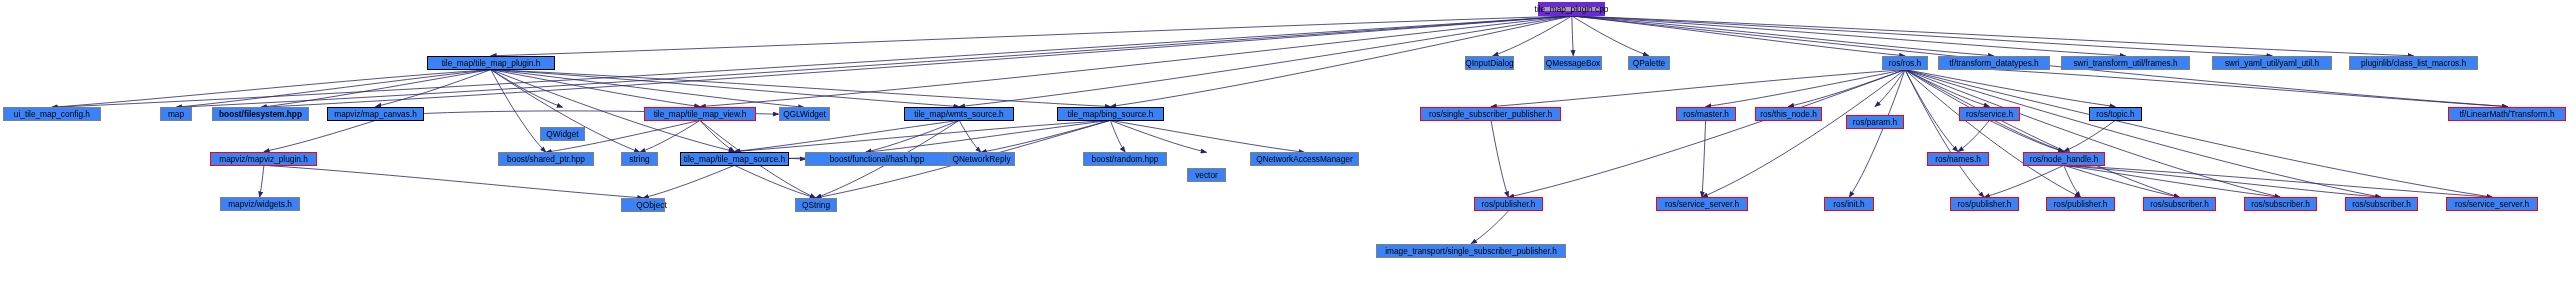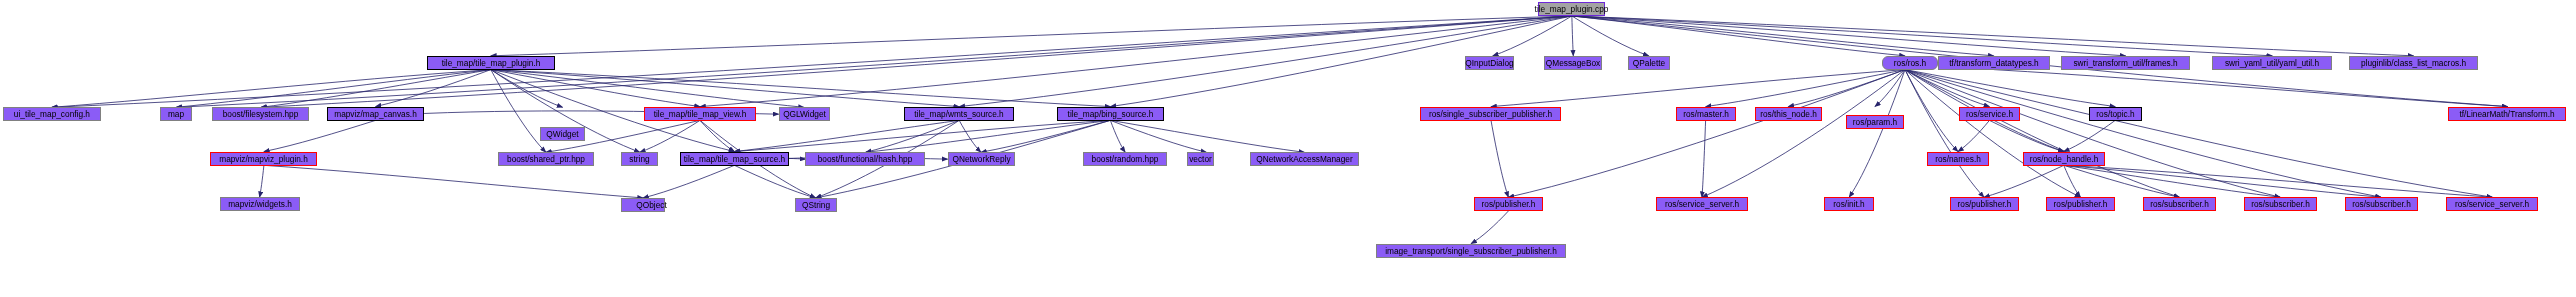--- a/index.html
+++ b/index.html
@@ -16,28 +16,28 @@
     position:absolute;
     box-sizing:border-box;
     display:flex;
     align-items:center;
     justify-content:center;
     white-space:nowrap;
     height:13.8px;
     font-size:8.3px;
     line-height:1;
     color:#000000;
-    background:#8b5cf6;
+    background:#3b82f6;
     border:0.7px solid #c0c0c0;
     letter-spacing:0px;
   }
   .node.hdr{border:0.7px solid #808080;}
   .node.red{border:0.7px solid #ff0000;}
   .node.black{border:1px solid #000000;}
-  .node.root{border:1px solid #6d28d9;background:#a3a3a3;}
+  .node.root{border:5px solid #6d28d9;background:#a3a3a3;}
 </style>
 </head>
 <body>
 
 <div id="canvas">
   <svg id="edges" viewBox="0 0 3553 411" width="2576" height="298">
       <defs>
         <marker id="ah" markerWidth="9" markerHeight="7" refX="8" refY="3.5" orient="auto" markerUnits="userSpaceOnUse">
           <path d="M0,0 L9,3.5 L0,7 z" fill="#27246b"></path>
         </marker>
@@ -133,42 +133,42 @@
       </div>
       <div class="node hdr" style="left: 1465px; top: 56px; width: 49px;">
         <span>QInputDialog</span>
       </div>
       <div class="node hdr" style="left: 1544px; top: 56px; width: 58px;">
         <span>QMessageBox</span>
       </div>
       <div class="node hdr" style="left: 1628px; top: 56px; width: 42px;">
         <span>QPalette</span>
       </div>
-      <div class="node hdr" style="left: 1882px; top: 56px; width: 56px; border-radius: 6px;">
+      <div class="node hdr" style="left: 1882px; top: 56px; width: 46px;">
         <span>ros/ros.h</span>
       </div>
       <div class="node hdr" style="left: 1938px; top: 56px; width: 112px;">
         <span>tf/transform_datatypes.h</span>
       </div>
       <div class="node hdr" style="left: 2061px; top: 56px; width: 129px;">
         <span>swri_transform_util/frames.h</span>
       </div>
       <div class="node hdr" style="left: 2212px; top: 56px; width: 120px;">
         <span>swri_yaml_util/yaml_util.h</span>
       </div>
       <div class="node hdr" style="left: 2349px; top: 56px; width: 129px;">
         <span>pluginlib/class_list_macros.h</span>
       </div>
       <div class="node hdr" style="left: 2.9px; top: 107px; width: 98px;">
         <span>ui_tile_map_config.h</span>
       </div>
       <div class="node hdr" style="left: 160px; top: 107px; width: 32px;">
         <span>map</span>
       </div>
-      <div class="node hdr" style="left: 212px; top: 107px; width: 97px;">
+      <div class="node hdr" style="left: 212px; top: 107px; width: 97px; font-weight: bold;">
         <span>boost/filesystem.hpp</span>
       </div>
       <div class="node black" style="left: 327px; top: 107px; width: 97px;">
         <span>mapviz/map_canvas.h</span>
       </div>
       <div class="node hdr" style="left: 540px; top: 107px; width: 45px; margin-top: 20px;">
         <span>QWidget</span>
       </div>
       <div class="node red" style="left: 644px; top: 107px; width: 112px;">
         <span>tile_map/tile_map_view.h</span>
@@ -208,30 +208,30 @@
       </div>
       <div class="node hdr" style="left: 498px; top: 152px; width: 96px;">
         <span>boost/shared_ptr.hpp</span>
       </div>
       <div class="node hdr" style="left: 621px; top: 152px; width: 37px;">
         <span>string</span>
       </div>
       <div class="node black" style="left: 680px; top: 152px; width: 109px;">
         <span>tile_map/tile_map_source.h</span>
       </div>
-      <div class="node hdr" style="left: 805px; top: 152px; width: 120px;">
+      <div class="node hdr" style="left: 805px; top: 152px; width: 144px;">
         <span>boost/functional/hash.hpp</span>
       </div>
       <div class="node hdr" style="left: 948px; top: 152px; width: 67px;">
         <span>QNetworkReply</span>
       </div>
       <div class="node hdr" style="left: 1083px; top: 152px; width: 84px;">
         <span>boost/random.hpp</span>
       </div>
-      <div class="node hdr" style="left: 1187px; top: 152px; width: 27px;">
+      <div class="node hdr" style="left: 1187px; top: 168px; width: 39px;">
         <span>vector</span>
       </div>
       <div class="node hdr" style="left: 1250px; top: 152px; width: 109px;">
         <span>QNetworkAccessManager</span>
       </div>
       <div class="node red" style="left: 1927px; top: 152px; width: 62px;">
         <span>ros/names.h</span>
       </div>
       <div class="node red" style="left: 2023px; top: 152px; width: 82px;">
         <span>ros/node_handle.h</span>

